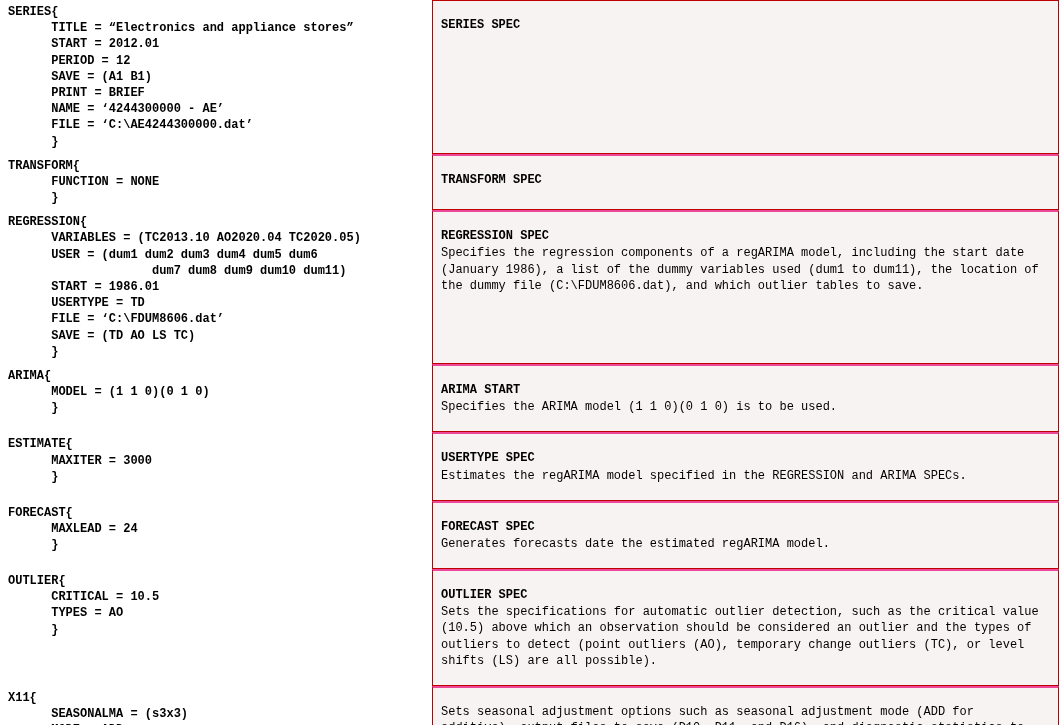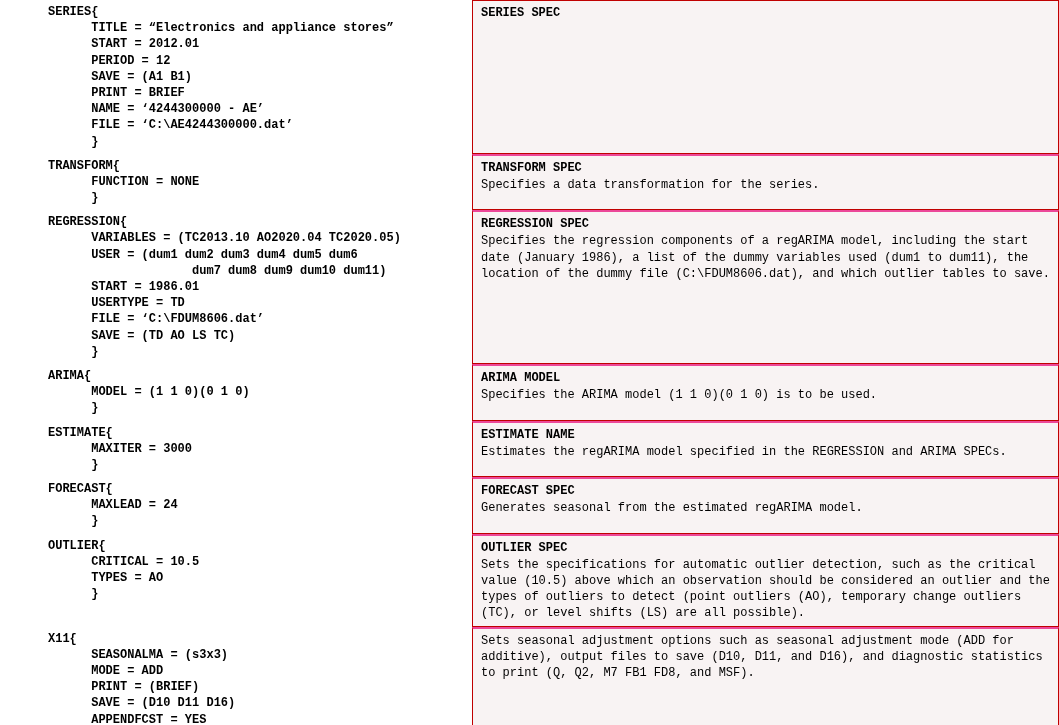--- a/index.html
+++ b/index.html
@@ -11,36 +11,35 @@
     color: #000;
   }
   .container {
     width: 1059px;
     box-sizing: border-box;
   }
   .row {
     display: flex;
     align-items: stretch;
     box-sizing: border-box;
-    margin-left: 40px;
   }
   .left {
     width: 430px;
     flex: 0 0 430px;
     padding: 4px 8px 4px 8px;
     box-sizing: border-box;
     white-space: pre;
     line-height: 1.35;
   }
   .left .specname {
     font-weight: bold;
   }
   .right {
     flex: 1 1 auto;
-    padding: 4px 8px;
+    padding: 16px 8px;
     box-sizing: border-box;
     border: 1px solid #c00000;
     background: #f8f3f3;
     line-height: 1.35;
     margin-left: 2px;
   }
   .right .spec-title {
     font-weight: bold;
     display: block;
     margin-bottom: 1px;
@@ -72,21 +71,20 @@
       <span class="spec-title">SERIES SPEC</span>
     </div>
   </div>
 
   <div class="row">
     <div class="left"><span class="specname"><span style="font-weight: bold;">TRANSFORM</span><span style="font-weight: bold;">{
       FUNCTION = NONE
       }</span></span></div>
     <div class="right">
       <span class="spec-title">TRANSFORM SPEC</span>
-      <span class="spec-desc">Specifies a data transformation for the series.</span>
     </div>
   </div>
 
   <div class="row">
     <div class="left"><span class="specname"><span style="font-weight: bold; font-family: Liberation Mono, monospace;">REGRESSION</span><span style="font-weight: bold;">{
       VARIABLES = (TC2013.10 AO2020.04 TC2020.05)
       USER = (dum1 dum2 dum3 dum4 dum5 dum6
                     dum7 dum8 dum9 dum10 dum11)
       START = 1986.01
       USERTYPE = TD
@@ -97,42 +95,42 @@
       <span class="spec-title">REGRESSION SPEC</span>
       <span class="spec-desc">Specifies the regression components of a regARIMA model, including the start date (January 1986), a list of the dummy variables used (dum1 to dum11), the location of the dummy file (C:\FDUM8606.dat), and which outlier tables to save.</span>
     </div>
   </div>
 
   <div class="row">
     <div class="left"><span class="specname"><span style="font-weight: bold; text-align: right;">ARIMA</span><span style="font-weight: bold;">{
       MODEL = (1 1 0)(0 1 0)
       }</span></span></div>
     <div class="right">
-      <span class="spec-title">ARIMA MODEL</span>
+      <span class="spec-title">ARIMA START</span>
       <span class="spec-desc">Specifies the ARIMA model (1 1 0)(0 1 0) is to be used.</span>
     </div>
   </div>
 
   <div class="row">
     <div class="left"><span class="specname"><span style="font-weight: bold;">ESTIMATE</span><span style="font-weight: bold;">{
       MAXITER = 3000
       }</span></span></div>
     <div class="right">
-      <span class="spec-title">ESTIMATE NAME</span>
+      <span class="spec-title">USERTYPE SPEC</span>
       <span class="spec-desc">Estimates the regARIMA model specified in the REGRESSION and ARIMA SPECs.</span>
     </div>
   </div>
 
   <div class="row">
     <div class="left"><span class="specname"><span style="font-weight: bold; text-align: center;">FORECAST</span><span style="font-weight: bold;">{
       MAXLEAD = 24
       }</span></span></div>
     <div class="right">
       <span class="spec-title">FORECAST SPEC</span>
-      <span class="spec-desc">Generates seasonal from the estimated regARIMA model.</span>
+      <span class="spec-desc">Generates forecasts date the estimated regARIMA model.</span>
     </div>
   </div>
 
   <div class="row">
     <div class="left"><span class="specname"><span style="font-weight: bold;">OUTLIER</span><span style="font-weight: bold;">{
       CRITICAL = 10.5
       TYPES = AO
       }</span></span></div>
     <div class="right">
       <span class="spec-title">OUTLIER SPEC</span>

